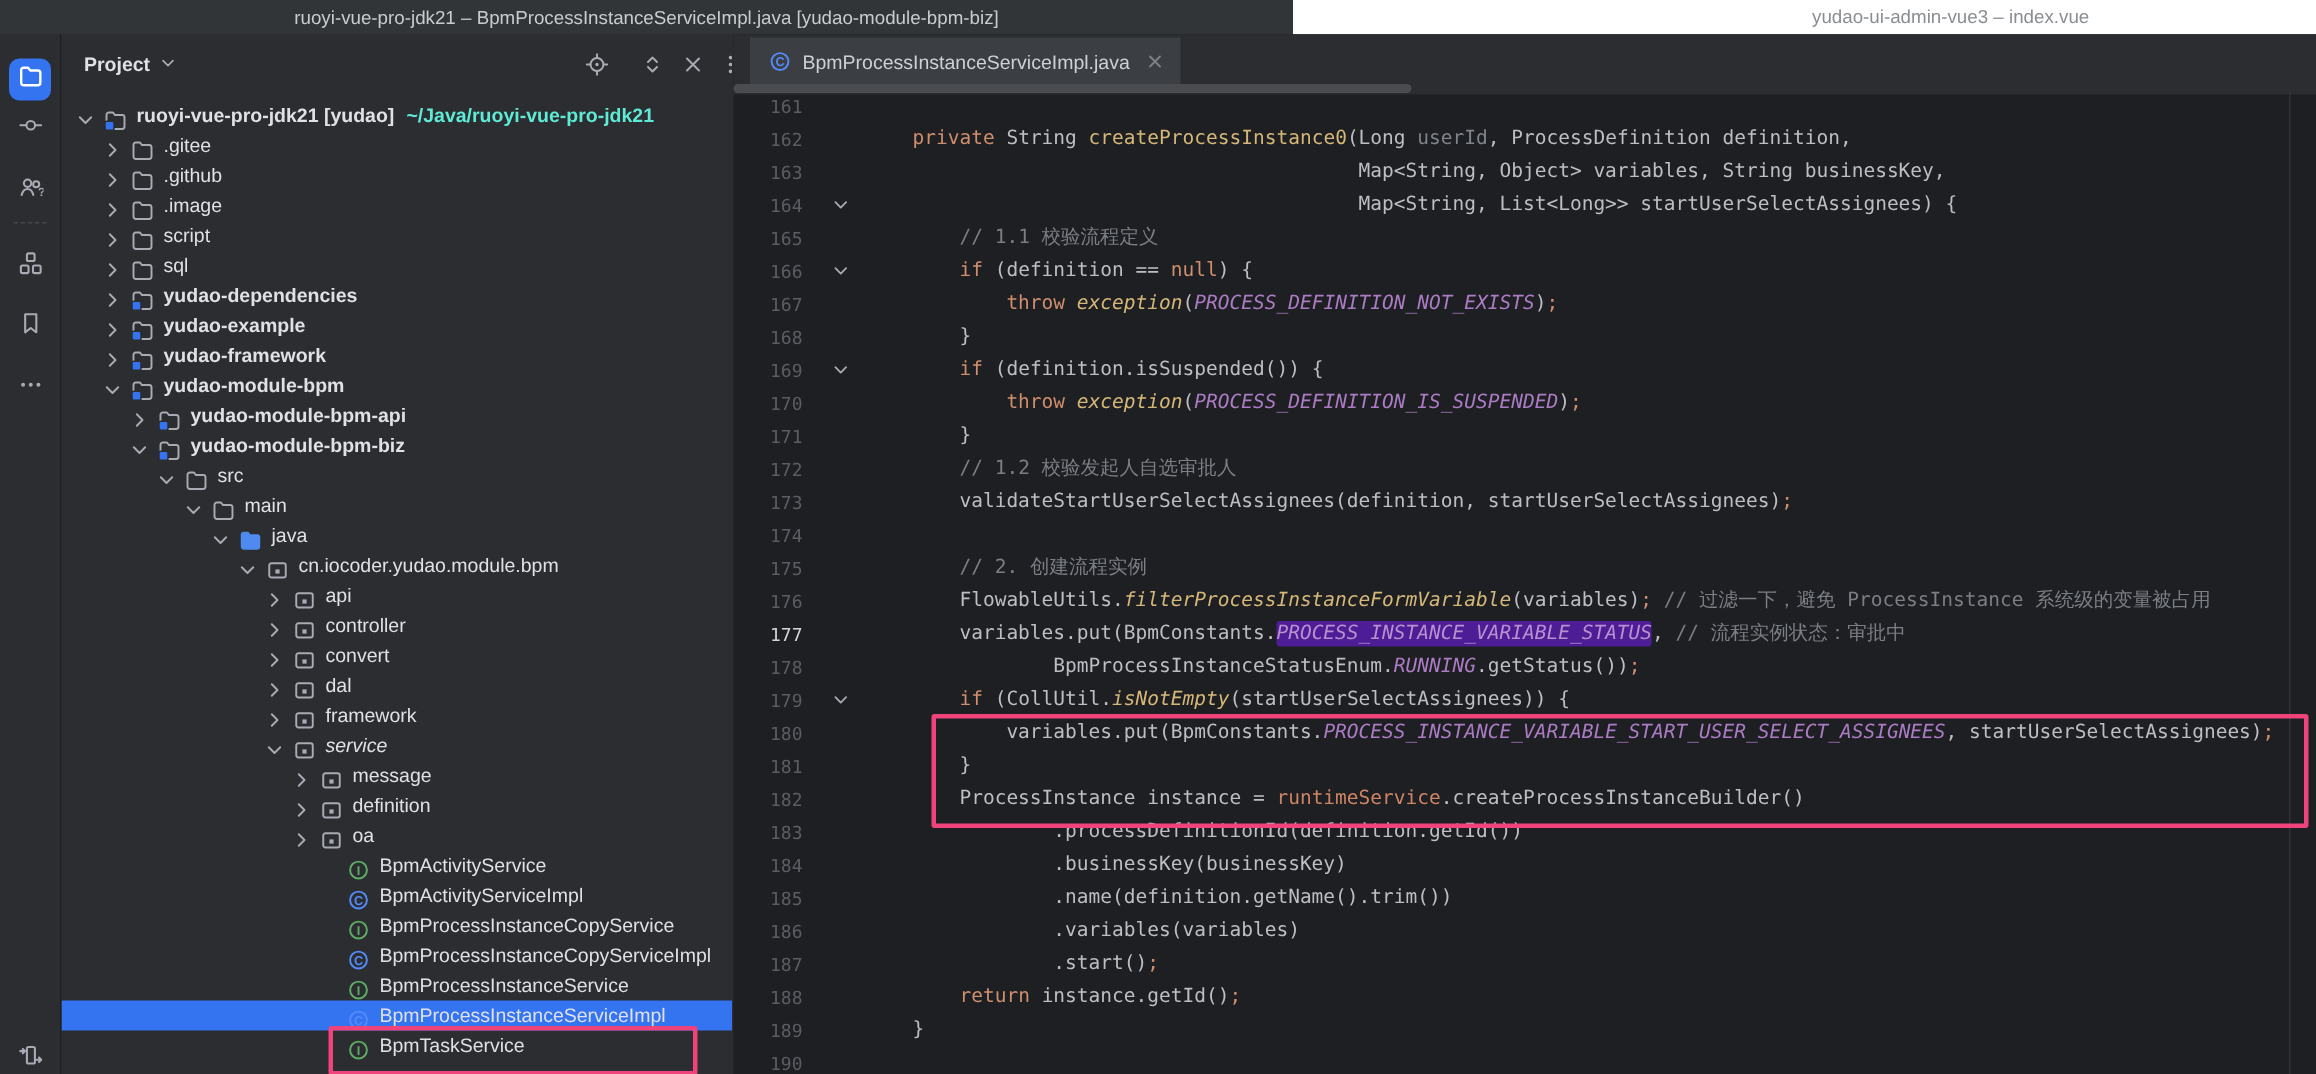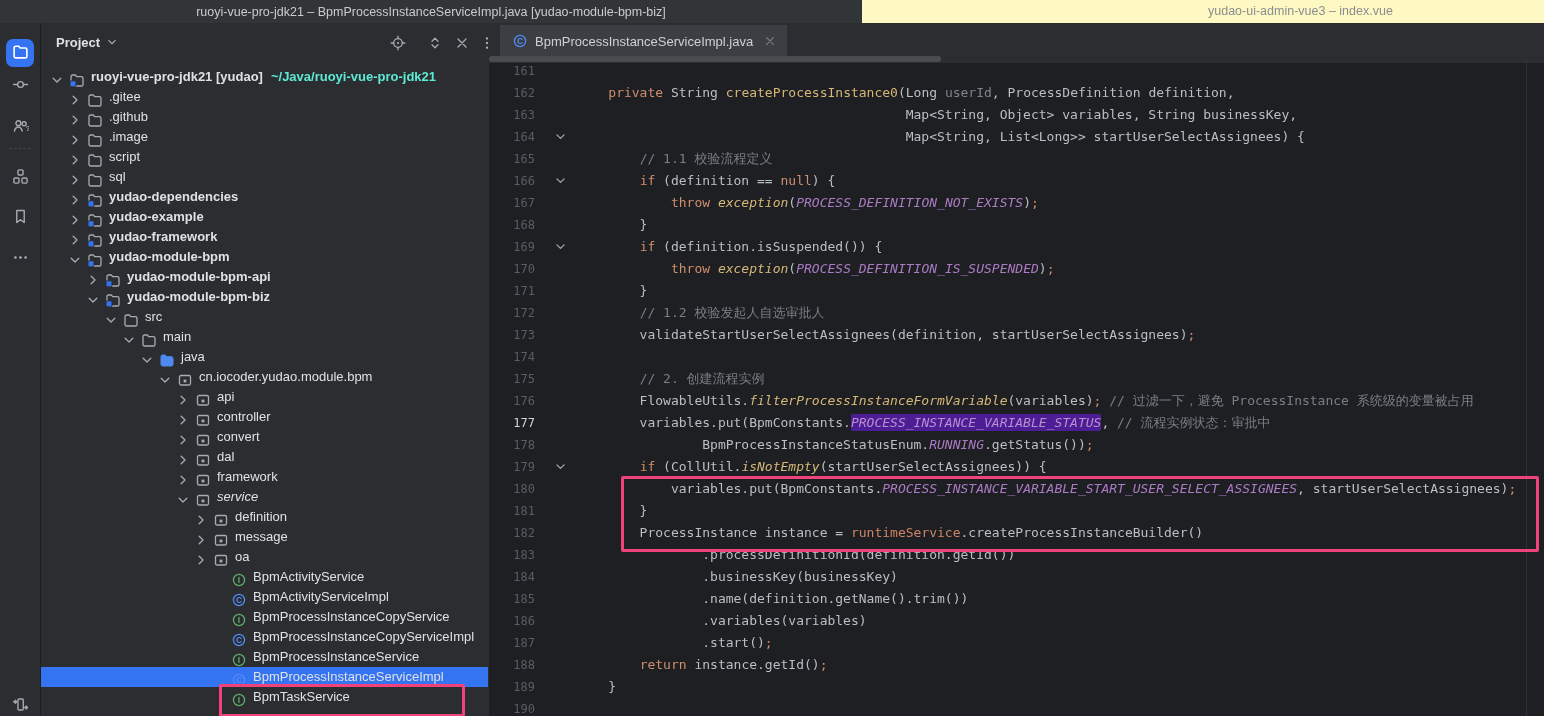--- a/index.html
+++ b/index.html
@@ -2,21 +2,21 @@
 <html><head>
 <meta charset="utf-8">
 <style>
   html,body{margin:0;padding:0;background:#000;}
   #screen{position:relative;width:1544px;height:716px;overflow:hidden;
           font-family:"Liberation Sans",sans-serif;background:#2B2D30;}
   
   #titlebar{position:absolute;left:0;top:0;width:862px;height:23px;background:#323538;
             display:flex;align-items:center;justify-content:center;}
   #titlebar .ttl{font-size:12.5px;color:#C9CBCF;}
-  #titlebar-back{position:absolute;left:862px;top:0;width:682px;height:23px;background:#fef9c3;}
+  #titlebar-back{position:absolute;left:862px;top:0;width:682px;height:23px;background:#ffffff;}
   #titlebar-back .ttl{position:absolute;left:346px;top:4px;font-size:12.5px;color:#8A8D91;white-space:nowrap;}
   
   #main{position:absolute;left:0;top:23px;width:1544px;height:693px;background:#2B2D30;}
   
   #stripe{position:absolute;left:0;top:0;width:40px;height:693px;background:#2B2D30;border-right:1px solid #1E1F22;}
   .stripe-btn{position:absolute;left:6px;width:28px;height:28px;border-radius:7px;
               display:flex;align-items:center;justify-content:center;}
   .stripe-btn.active{background:#3574F0;}
   .stripe-btn svg{width:17px;height:17px;}
   .stripe-sep{position:absolute;left:9px;width:22px;border-top:1px dashed #44474B;}
@@ -362,31 +362,31 @@
             <span class="tlabel">service</span>
           </div>
           <div class="trow" style="padding-left: 152px;">
             <span class="slot"><svg viewBox="0 0 16 16" xmlns="http://www.w3.org/2000/svg">
                 <path d="M6.2 4.2 10 8l-3.8 3.8" stroke="#A8ABB3" stroke-width="1.3" fill="none" stroke-linecap="round" stroke-linejoin="round"></path>
               </svg></span>
             <span class="ticon"><svg viewBox="0 0 16 16" xmlns="http://www.w3.org/2000/svg">
                 <rect x="2.5" y="3.5" width="11" height="9.5" rx="1.5" stroke="#A8ABB3" stroke-width="1.3" fill="none" stroke-linecap="round" stroke-linejoin="round"></rect>
                 <rect x="6.6" y="7.6" width="2.8" height="2.8" fill="#A8ABB3"></rect>
               </svg></span>
+            <span class="tlabel">message</span>
+          </div>
+          <div class="trow" style="padding-left: 152px;">
+            <span class="slot"><svg viewBox="0 0 16 16" xmlns="http://www.w3.org/2000/svg">
+                <path d="M6.2 4.2 10 8l-3.8 3.8" stroke="#A8ABB3" stroke-width="1.3" fill="none" stroke-linecap="round" stroke-linejoin="round"></path>
+              </svg></span>
+            <span class="ticon"><svg viewBox="0 0 16 16" xmlns="http://www.w3.org/2000/svg">
+                <rect x="2.5" y="3.5" width="11" height="9.5" rx="1.5" stroke="#A8ABB3" stroke-width="1.3" fill="none" stroke-linecap="round" stroke-linejoin="round"></rect>
+                <rect x="6.6" y="7.6" width="2.8" height="2.8" fill="#A8ABB3"></rect>
+              </svg></span>
             <span class="tlabel">definition</span>
-          </div>
-          <div class="trow" style="padding-left: 152px;">
-            <span class="slot"><svg viewBox="0 0 16 16" xmlns="http://www.w3.org/2000/svg">
-                <path d="M6.2 4.2 10 8l-3.8 3.8" stroke="#A8ABB3" stroke-width="1.3" fill="none" stroke-linecap="round" stroke-linejoin="round"></path>
-              </svg></span>
-            <span class="ticon"><svg viewBox="0 0 16 16" xmlns="http://www.w3.org/2000/svg">
-                <rect x="2.5" y="3.5" width="11" height="9.5" rx="1.5" stroke="#A8ABB3" stroke-width="1.3" fill="none" stroke-linecap="round" stroke-linejoin="round"></rect>
-                <rect x="6.6" y="7.6" width="2.8" height="2.8" fill="#A8ABB3"></rect>
-              </svg></span>
-            <span class="tlabel">message</span>
           </div>
           <div class="trow" style="padding-left: 152px;">
             <span class="slot"><svg viewBox="0 0 16 16" xmlns="http://www.w3.org/2000/svg">
                 <path d="M6.2 4.2 10 8l-3.8 3.8" stroke="#A8ABB3" stroke-width="1.3" fill="none" stroke-linecap="round" stroke-linejoin="round"></path>
               </svg></span>
             <span class="ticon"><svg viewBox="0 0 16 16" xmlns="http://www.w3.org/2000/svg">
                 <rect x="2.5" y="3.5" width="11" height="9.5" rx="1.5" stroke="#A8ABB3" stroke-width="1.3" fill="none" stroke-linecap="round" stroke-linejoin="round"></rect>
                 <rect x="6.6" y="7.6" width="2.8" height="2.8" fill="#A8ABB3"></rect>
               </svg></span>
             <span class="tlabel">oa</span>

